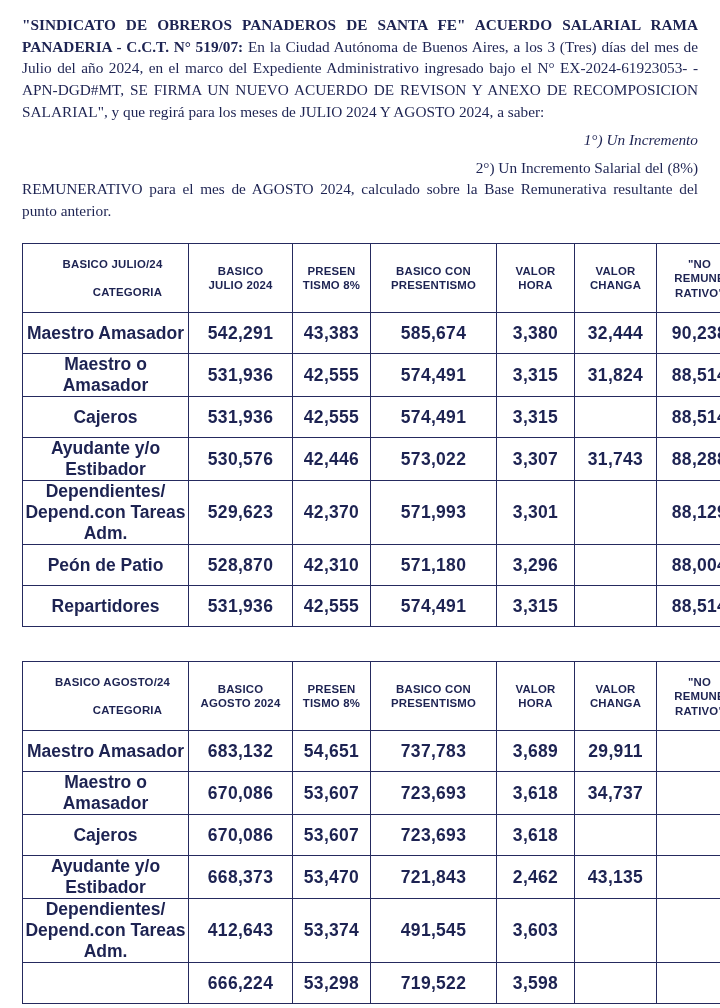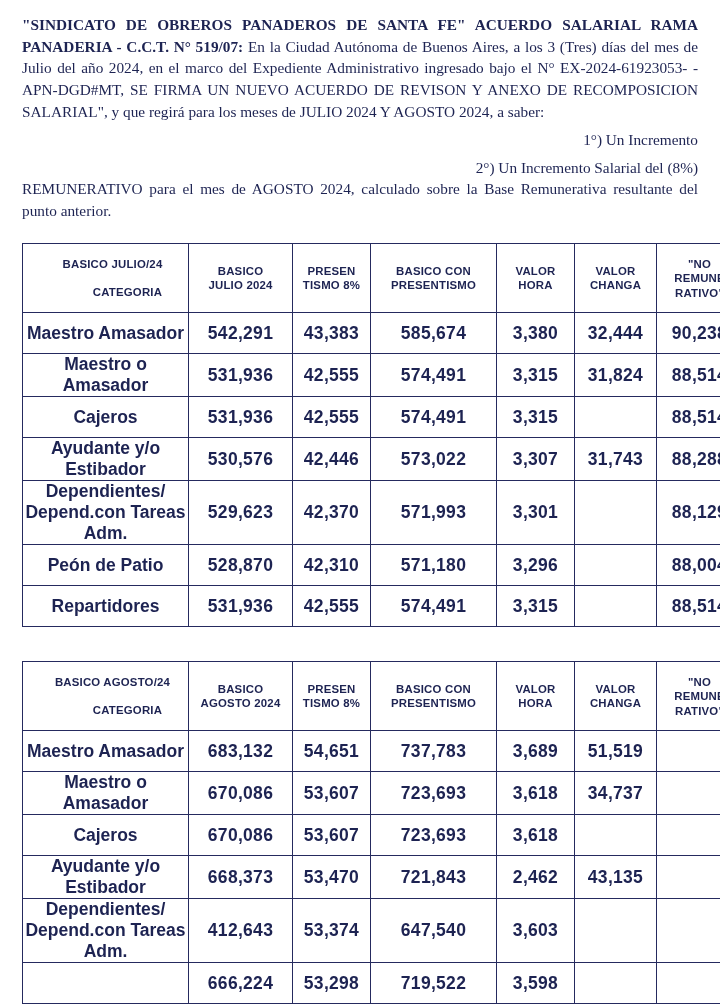--- a/index.html
+++ b/index.html
@@ -22,20 +22,21 @@
     line-height:1.42;
     color:#1d2352;
     text-align:justify;
     margin:0 6px 0 6px;
   }
   .intro b{font-weight:bold;}
   .para{margin:0 0 0 0;}
   .clause{
     margin-top:6px;
     text-align:justify;
+    font-style:italic;
   }
   .clause-2{
     margin-top:9px;
     text-align:justify;
   }
   .lead-right{
     display:block;
     text-align:right;
     margin-bottom:-2px;
   }
@@ -299,21 +300,21 @@
       <tbody>
         <tr>
           <td class="cat">
               <span class="two">Maestro Amasador</span>
               <span class="two"></span>
             </td>
           <td class="num">683,132</td>
           <td class="num">54,651</td>
           <td class="num">737,783</td>
           <td class="num">3,689</td>
-          <td class="num">51,519</td>
+          <td class="num">29,911</td>
           <td class="num"></td>
         </tr>
         <tr>
           <td class="cat">
               <span class="two">Maestro o Amasador</span>
               <span class="two"></span>
             </td>
           <td class="num">670,086</td>
           <td class="num">53,607</td>
           <td class="num">723,693</td>
@@ -345,21 +346,21 @@
           <td class="num">43,135</td>
           <td class="num"></td>
         </tr>
         <tr>
           <td class="cat">
               <span class="two">Dependientes/</span>
               <span class="two">Depend.con Tareas Adm.</span>
             </td>
           <td class="num">412,643</td>
           <td class="num">53,374</td>
-          <td class="num">647,540</td>
+          <td class="num">491,545</td>
           <td class="num">3,603</td>
           <td class="num"></td>
           <td class="num"></td>
         </tr>
         <tr>
           <td class="cat">
               <span class="two"></span>
             </td>
           <td class="num">666,224</td>
           <td class="num">53,298</td>

